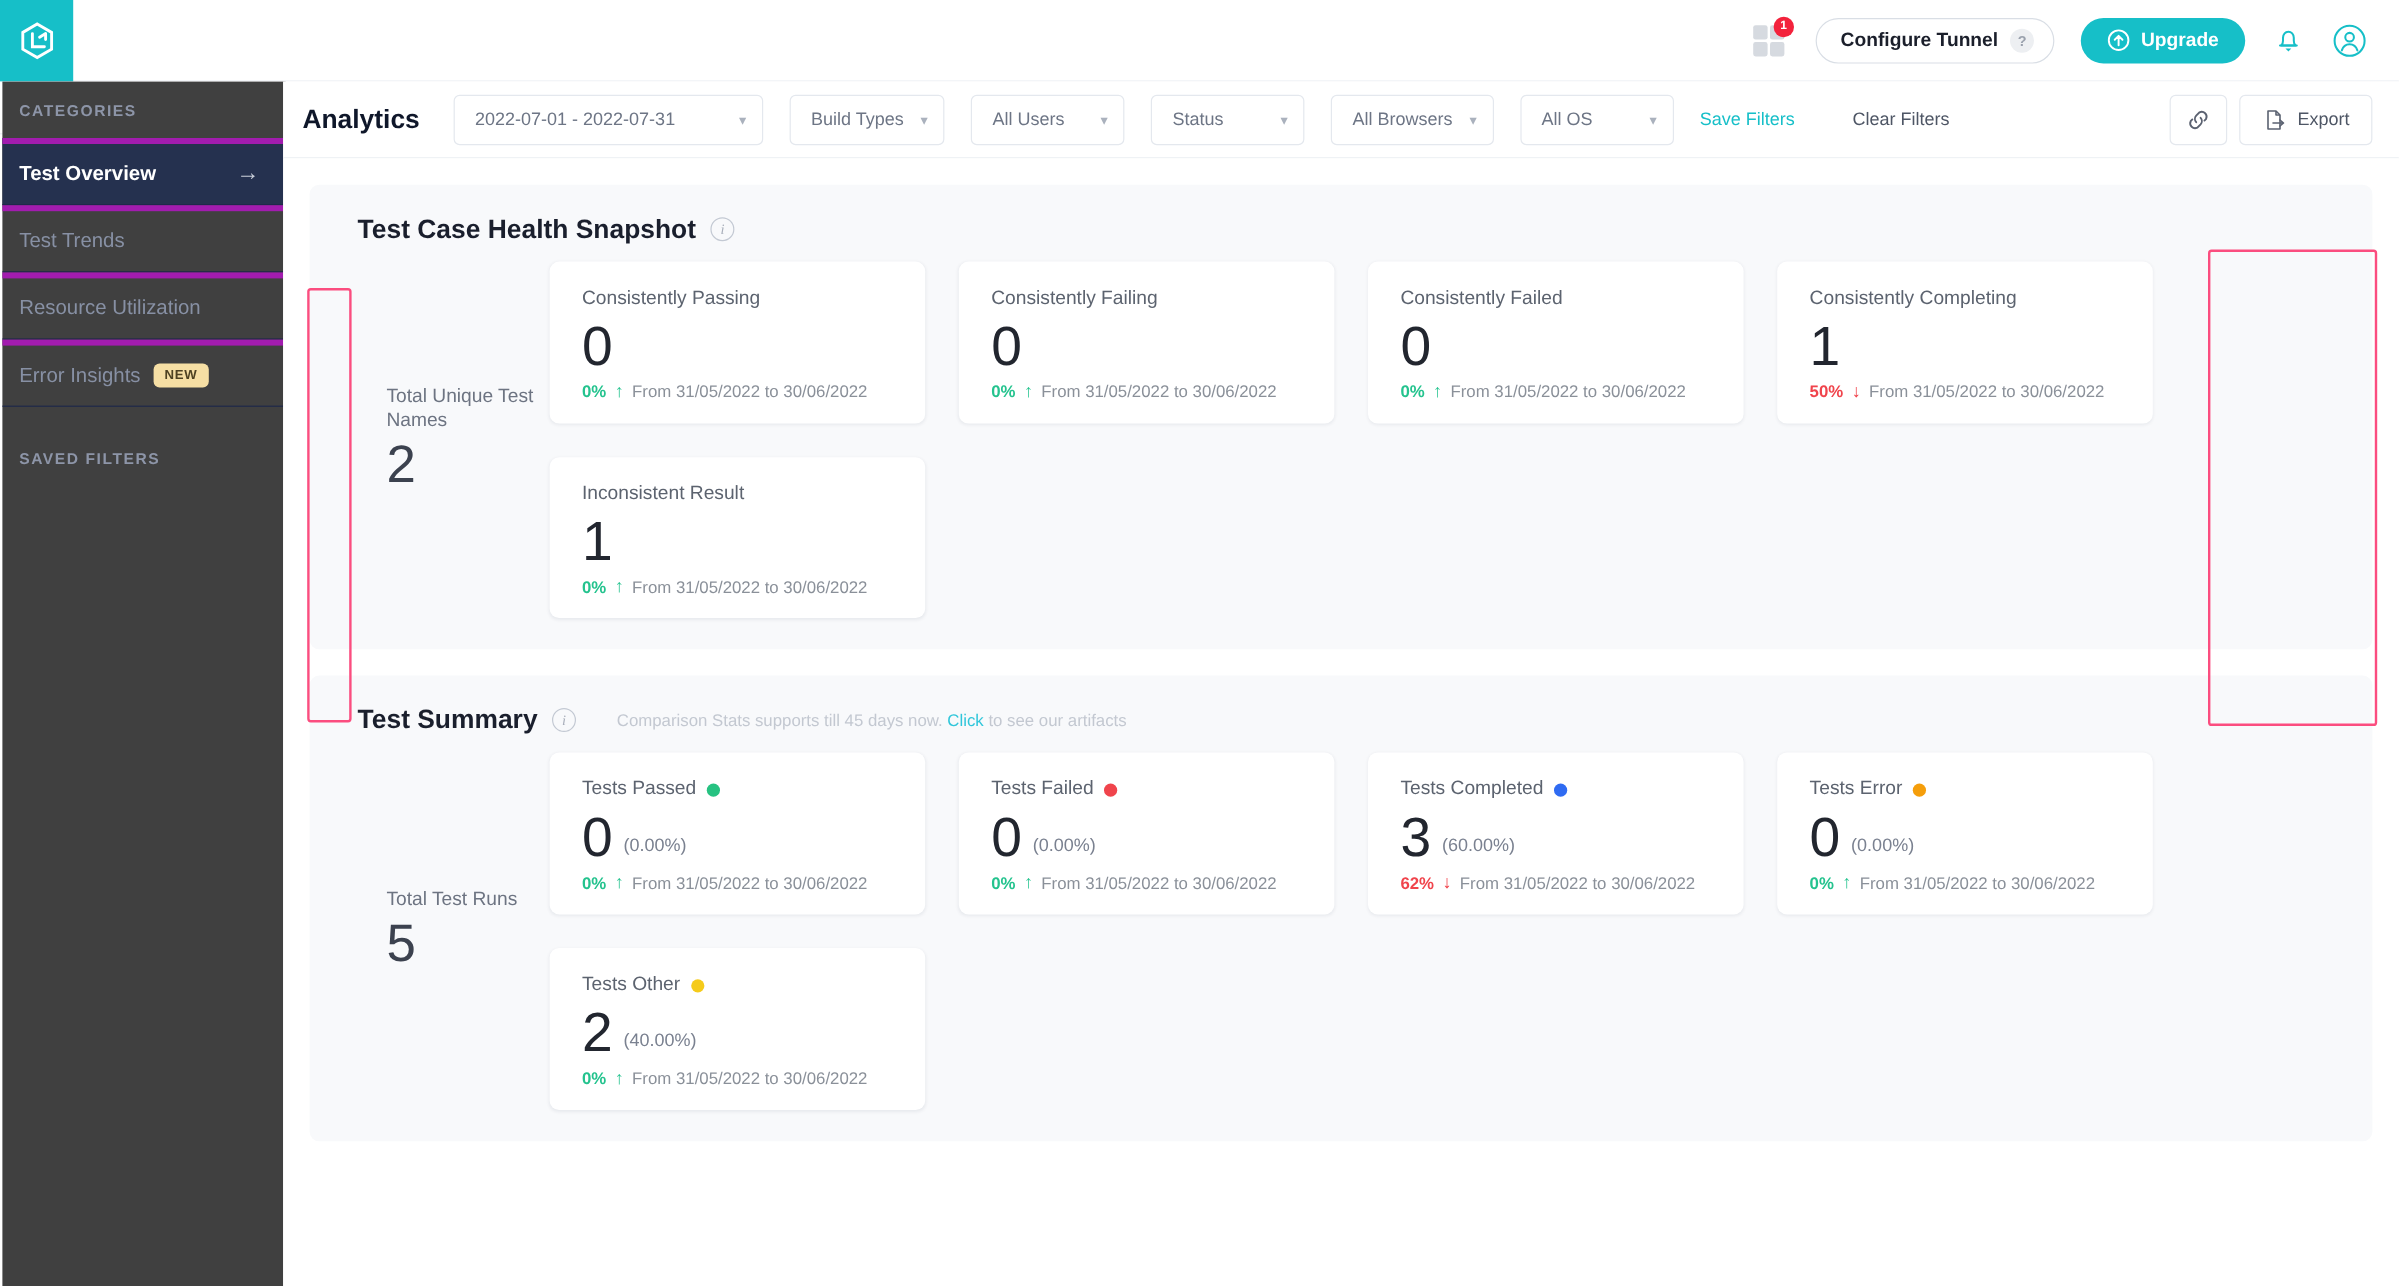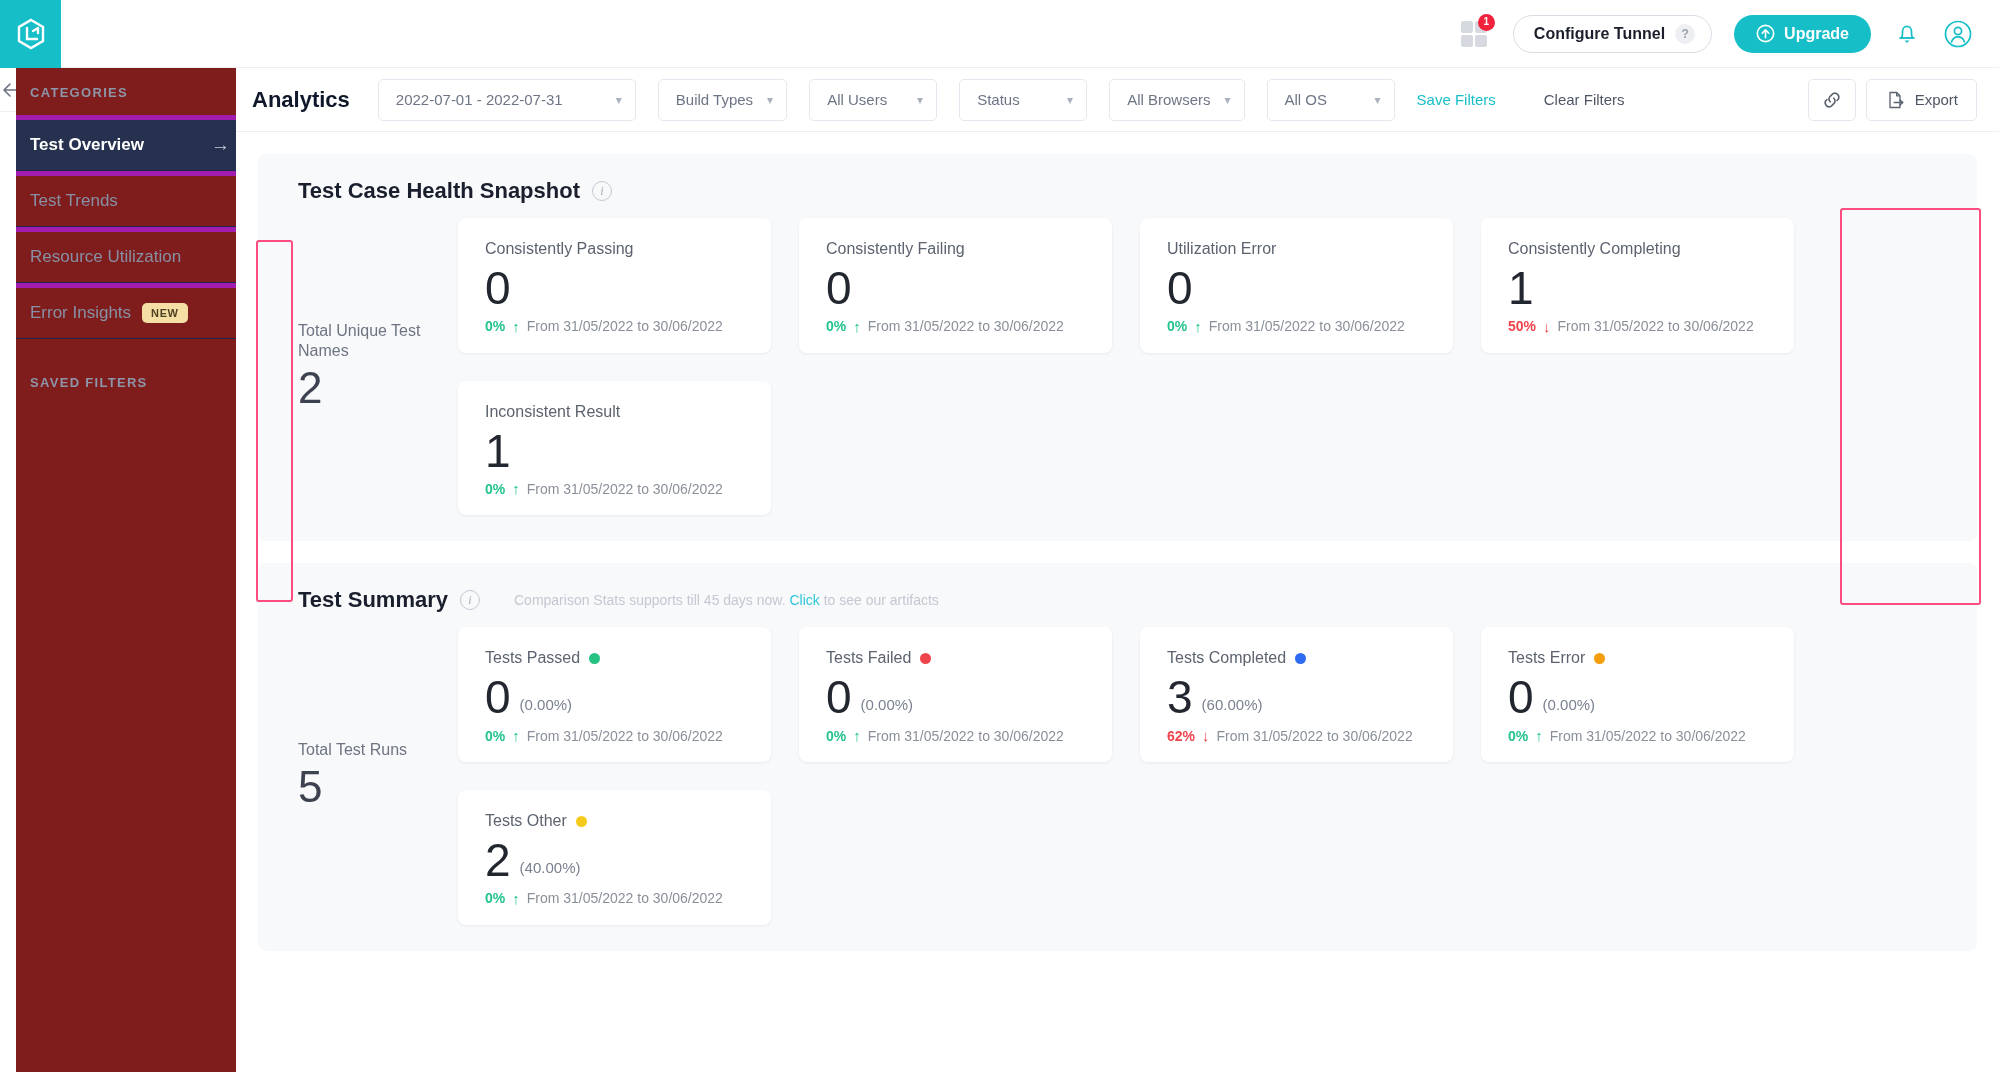--- a/index.html
+++ b/index.html
@@ -51,22 +51,22 @@
   }
   .upgrade-btn {
     height: 38px; background: #16bfc8; border-radius: 19px; color: #fff;
     display: flex; align-items: center; gap: 9px; padding: 0 22px;
     font-size: 16px; font-weight: bold; border: none; cursor: pointer;
   }
   .icon-btn { cursor: pointer; display: flex; align-items: center; }
 
   
   .sidebar {
-    position: absolute; left: 16px; top: 68px; width: 236px; height: 1004px;
-    background: #7f1d1d;
+    position: absolute; left: 2px; top: 68px; width: 236px; height: 1004px;
+    background: #404040;
   }
   .back-strip {
     position: absolute; left: 0; top: 68px; width: 236px; height: 44px;
     background: #ffffff; display: flex; align-items: center; gap: 12px;
     padding-left: 2px; border-bottom: 1px solid #eceff3;
     font-size: 16px; color: #5a6170; cursor: pointer;
   }
   .sb-section {
     font-size: 13px; letter-spacing: 1.3px; font-weight: bold;
     color: #8d95a8; padding: 17px 0 15px 14px;
@@ -141,21 +141,21 @@
     width: 20px; height: 20px; border-radius: 50%; border: 1.5px solid #c3c9d3;
     color: #a8aeba; font-size: 12px; font-style: italic;
     display: flex; align-items: center; justify-content: center;
     font-family: "Liberation Serif", serif; cursor: pointer;
   }
   .panel-note { font-size: 14px; color: #c3c8d1; margin-left: 22px; }
   .panel-note a { color: #30c6da; text-decoration: none; }
 
   .panel-body { display: flex; }
   .totals {
-    width: 200px; flex: 0 0 200px; padding-left: 40px;
+    width: 200px; flex: 0 0 200px; padding-left: 64px;
     display: flex; flex-direction: column; justify-content: center;
   }
   .totals-label { font-size: 16px; color: #6d7482; line-height: 1.25; }
   .totals-value { font-size: 44px; color: #3c424f; font-weight: 300; margin-top: 2px; }
 
   .cards { display: flex; flex-wrap: wrap; gap: 28px 28px; padding-right: 36px; }
   .card {
     width: 313px; background: #ffffff; border-radius: 8px;
     padding: 22px 0 18px 27px; box-shadow: 0 1px 3px rgba(20,30,60,.07);
   }
@@ -352,21 +352,21 @@
               <span class="card-value">0</span>
             </div>
             <div class="card-foot">
               <span class="delta up">0%</span>
               <span class="arrow-g up">↑</span>
               <span class="range">From 31/05/2022 to 30/06/2022</span>
             </div>
           </div>
 
           <div class="card">
-            <div class="card-title">Utilization Error</div>
+            <div class="card-title">Consistently Failed</div>
             <div class="card-value-row">
               <span class="card-value">0</span>
             </div>
             <div class="card-foot">
               <span class="delta up">0%</span>
               <span class="arrow-g up">↑</span>
               <span class="range">From 31/05/2022 to 30/06/2022</span>
             </div>
           </div>
 

